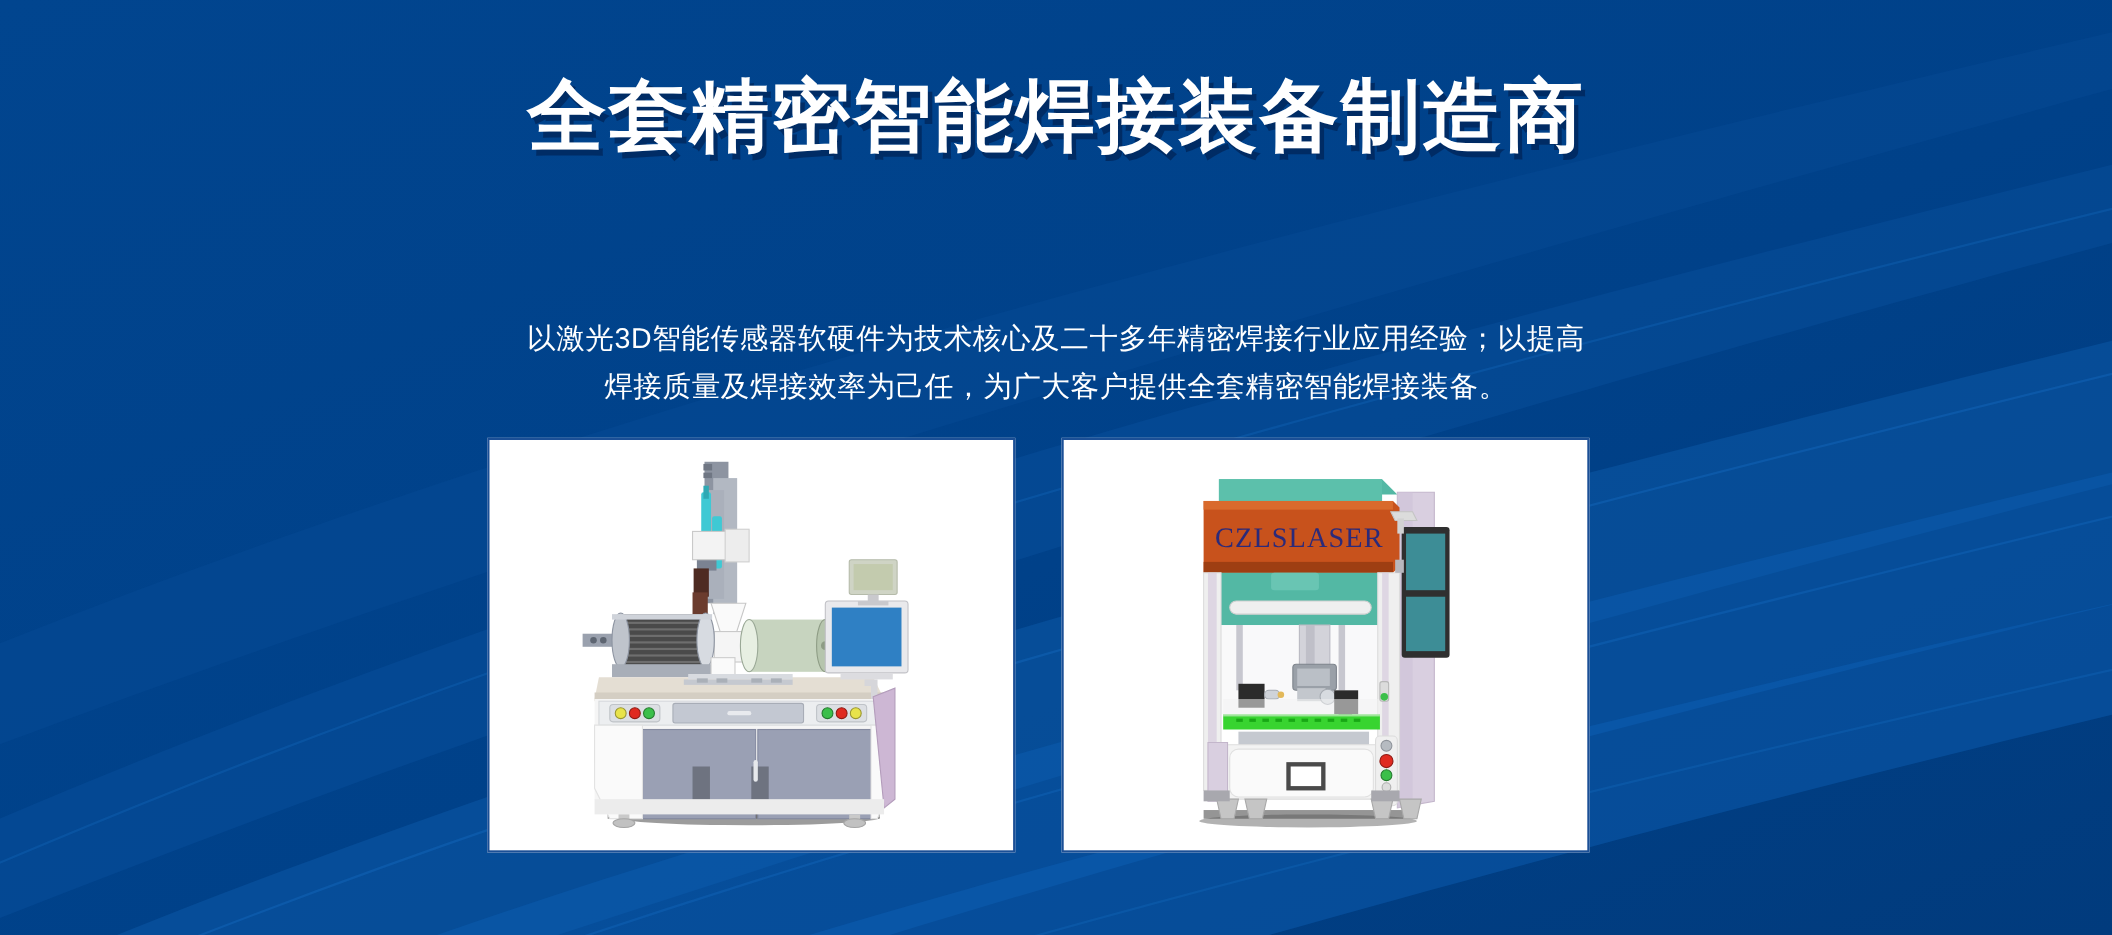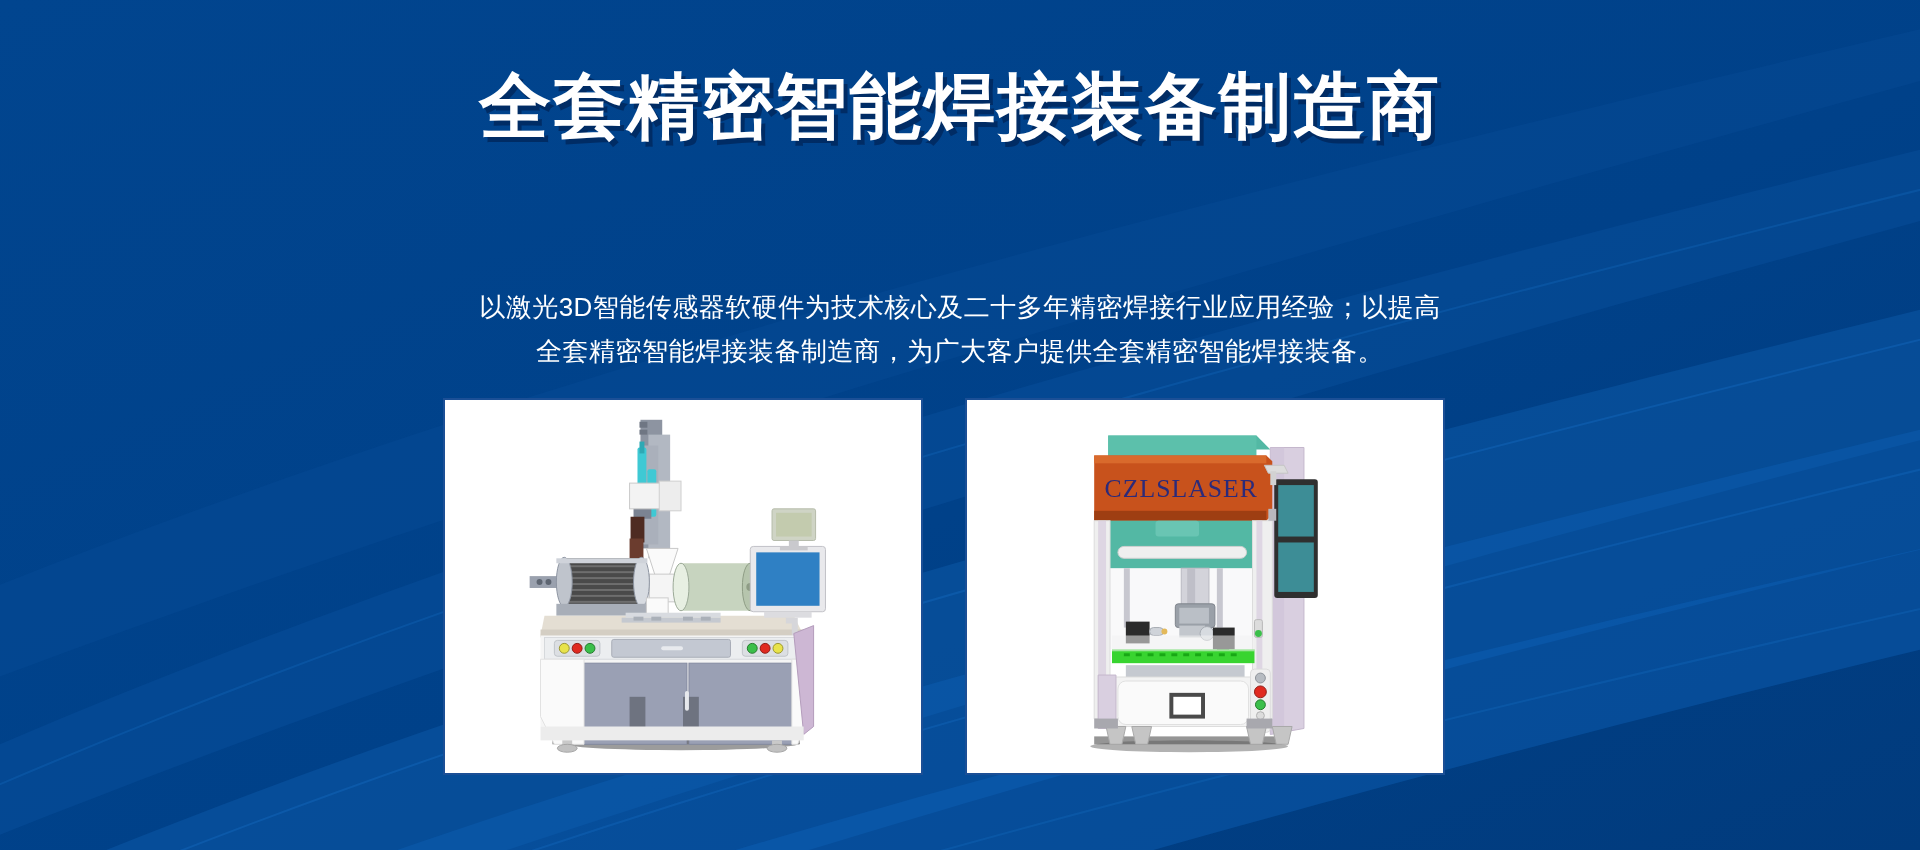--- a/index.html
+++ b/index.html
@@ -70,21 +70,21 @@
       <path d="M -200,1140 C 340,890 880,720 1960,460" fill="none" stroke="#1569bd" stroke-width="2" opacity=".40"></path>
       <path d="M -260,900 C 300,640 820,460 1960,180" fill="none" stroke="#1569bd" stroke-width="2" opacity=".35"></path>
       <path d="M -300,1300 C 260,1040 800,860 1960,600" fill="none" stroke="#1569bd" stroke-width="2" opacity=".35"></path>
     </svg>
   </div>
 
   <div class="headline">全套精密智能焊接装备制造商</div>
 
   <div class="subtitle">
     <span class="line">以激光3D智能传感器软硬件为技术核心及二十多年精密焊接行业应用经验；以提高</span>
-    <span class="line">全套精密智能焊接装备制造商，为广大客户提供全套精密智能焊接装备。</span>
+    <span class="line">焊接质量及焊接效率为己任，为广大客户提供全套精密智能焊接装备。</span>
   </div>
 
   <div class="panels">
 
     <div class="panel left">
       <div class="stage-img">
         <svg viewBox="0 0 480 377" preserveAspectRatio="xMidYMid meet" aria-hidden="true">
           <rect x="0" y="0" width="480" height="377" fill="#ffffff"></rect>
 
           <ellipse cx="238" cy="347" rx="120" ry="7" fill="#4a4a4a" opacity=".55"></ellipse>

